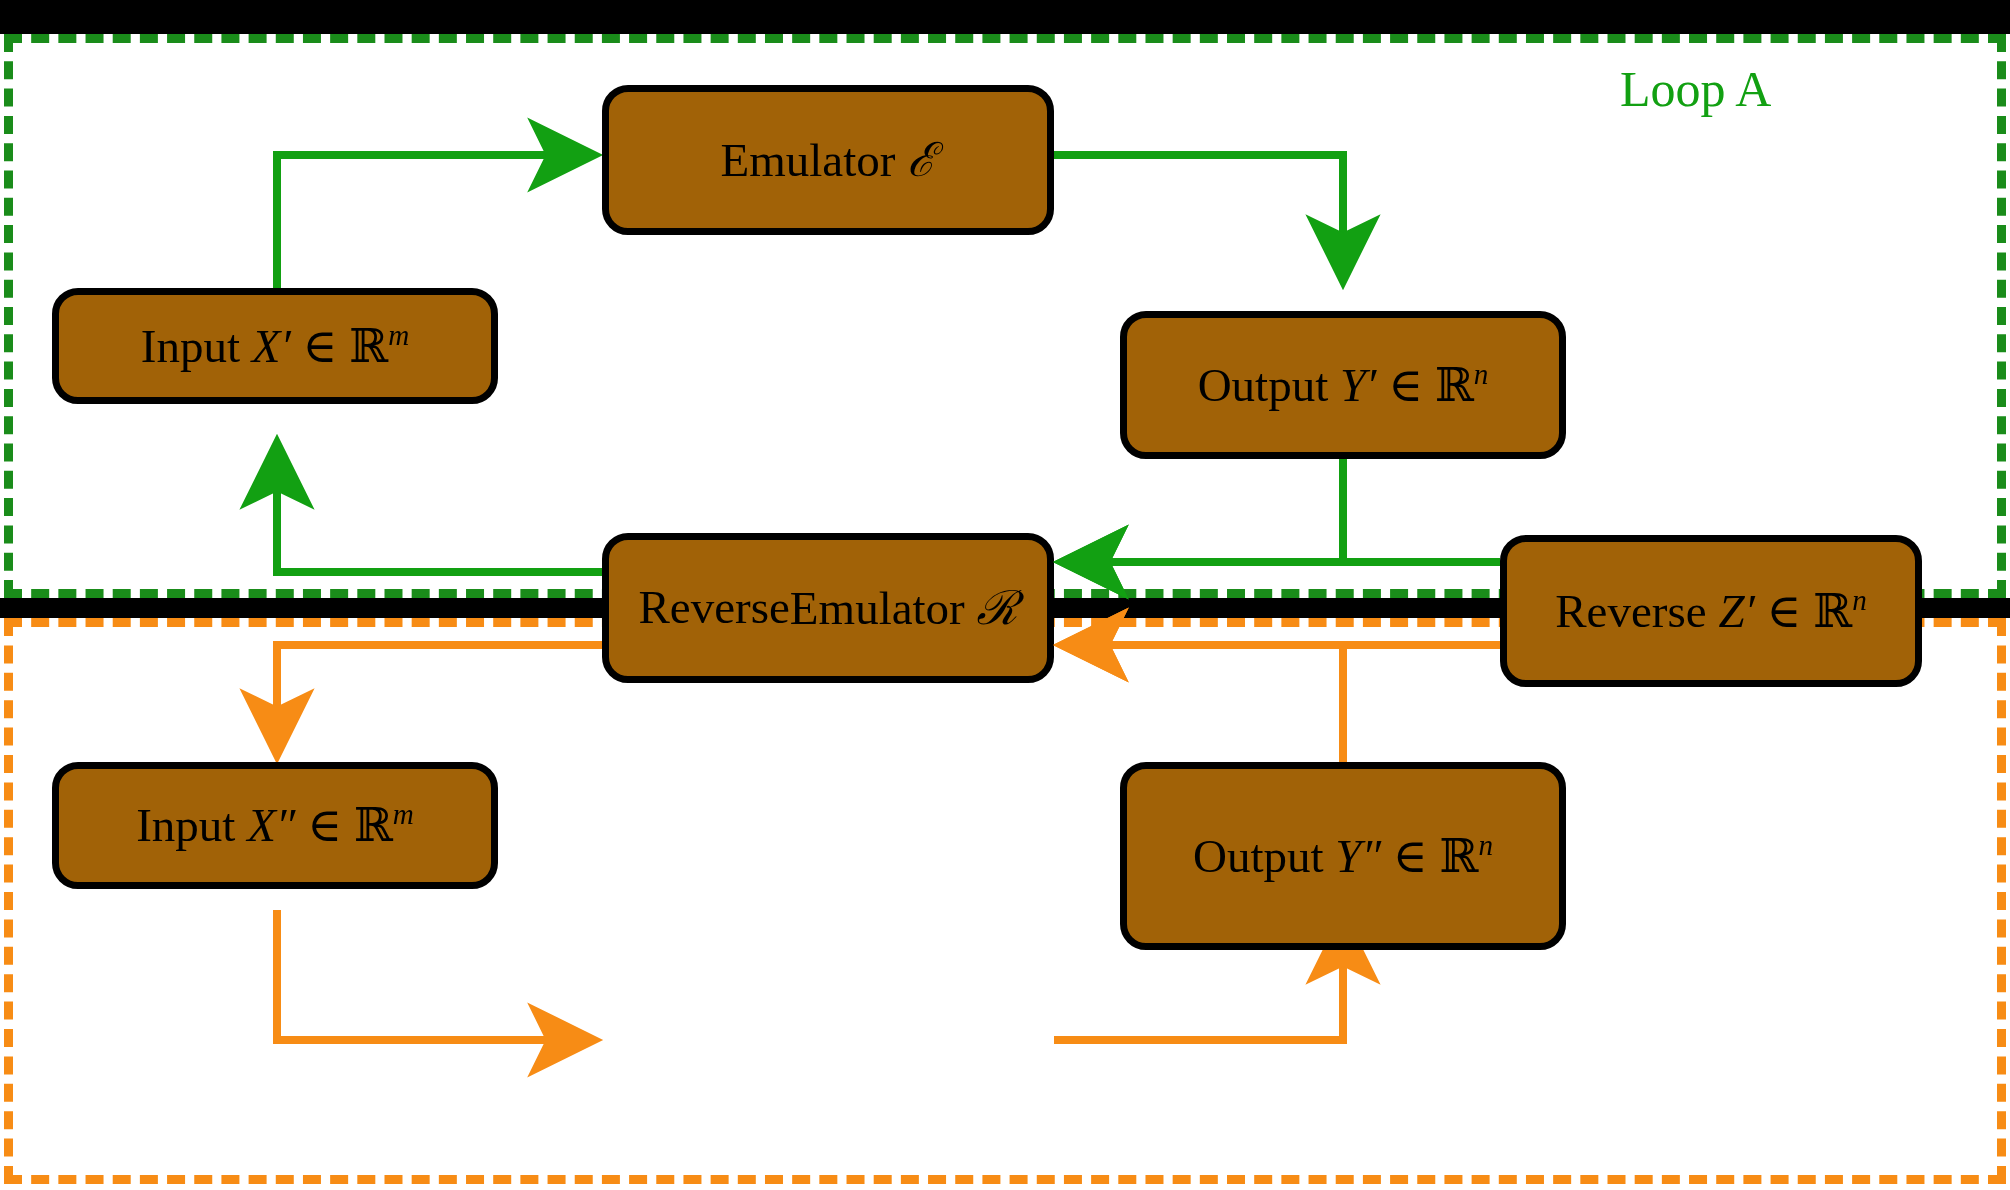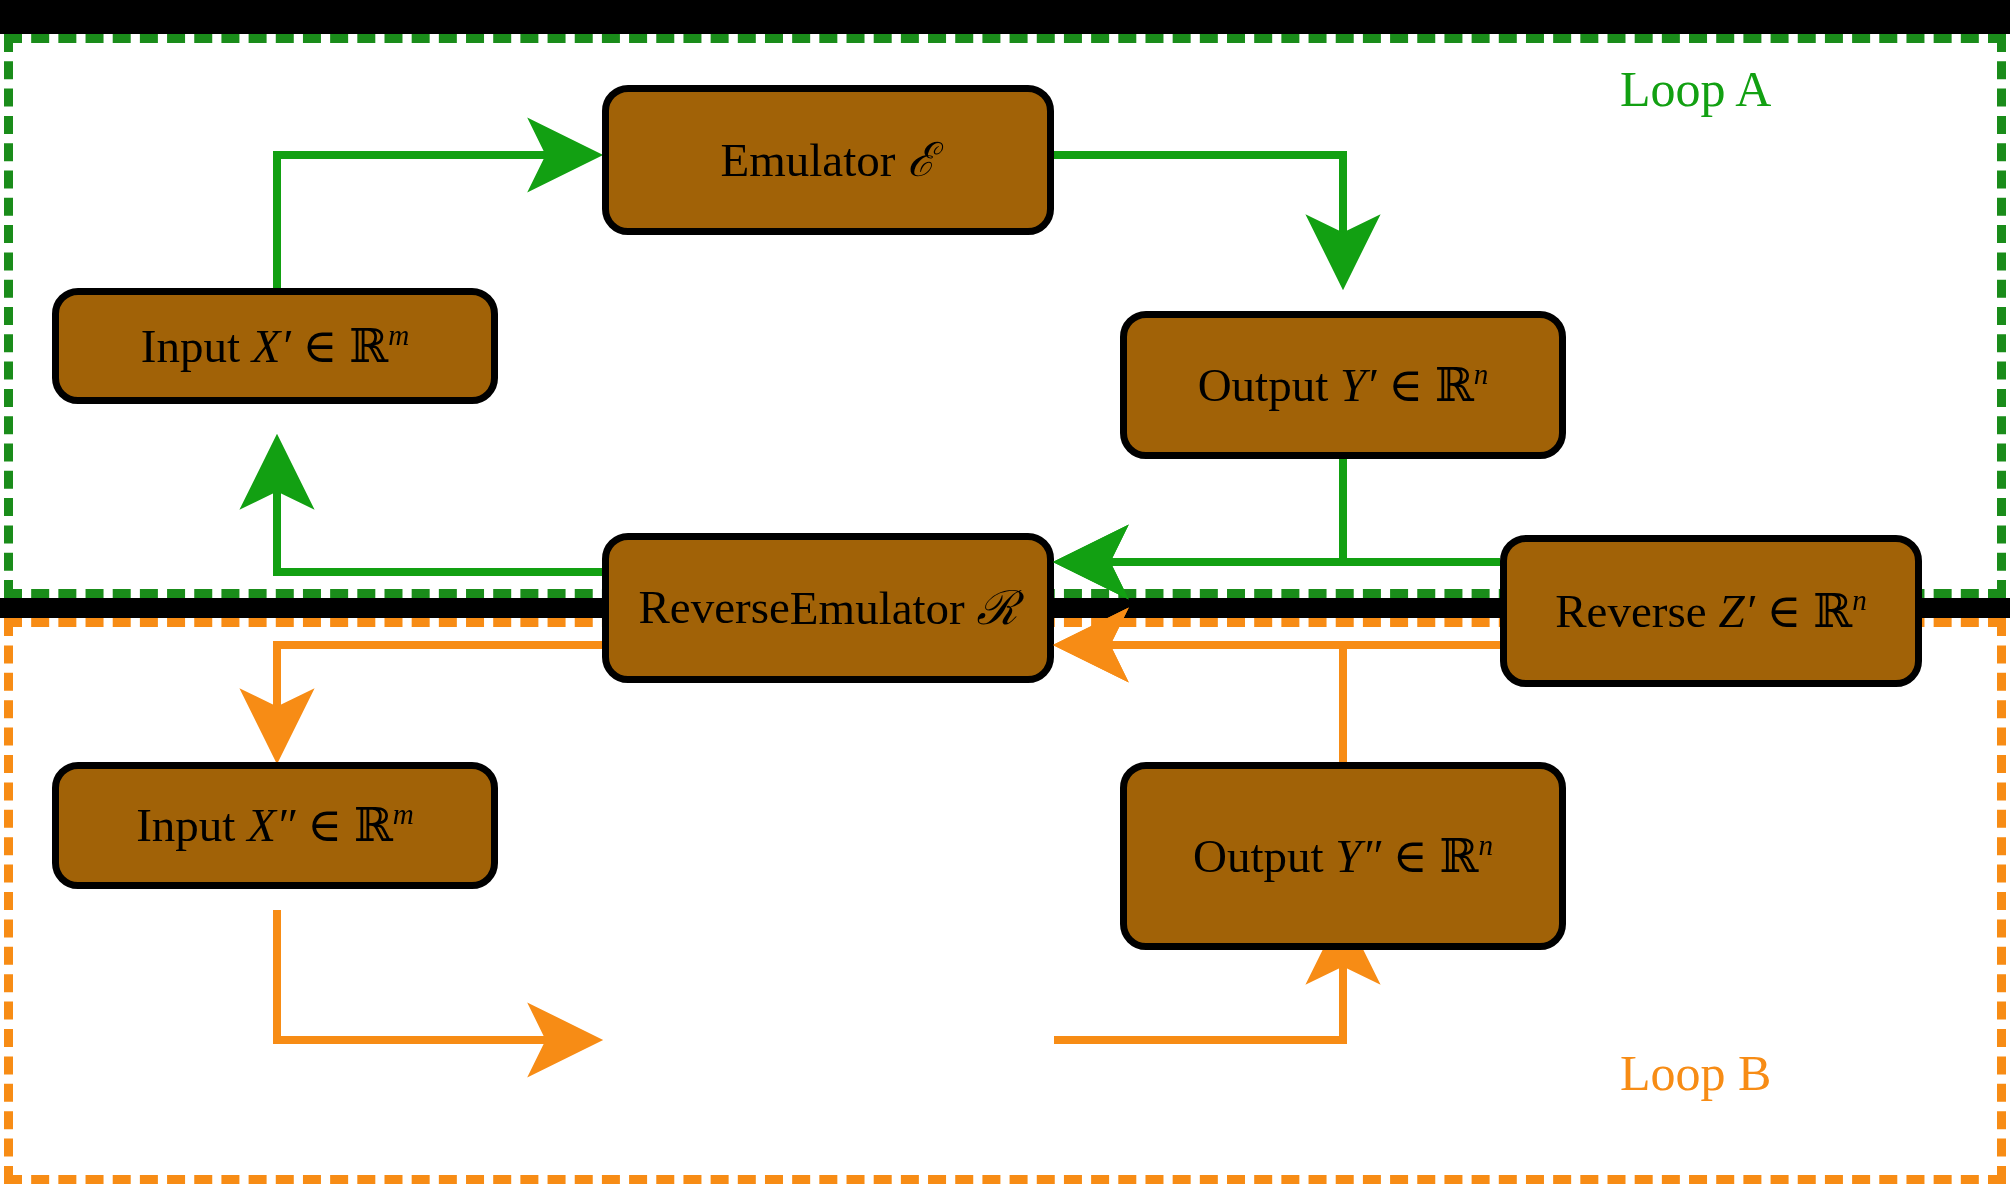--- a/index.html
+++ b/index.html
@@ -178,15 +178,14 @@
   <div class="node" id="node-input2">
     <span><span>Input </span><span class="math">X″</span><span> ∈ </span><span class="bb">ℝ</span><sup>m</sup></span>
   </div>
 
   <div class="node" id="node-output2">
     <span><span>Output </span><span class="math">Y″</span><span> ∈ </span><span class="bb">ℝ</span><sup>n</sup></span>
   </div>
 
 
   <div class="loop-label" id="loop-a-label">Loop A</div>
-  <div class="loop-label" id="loop-b-label">Loop B</div>
 
 </div>
 
 </body></html>

